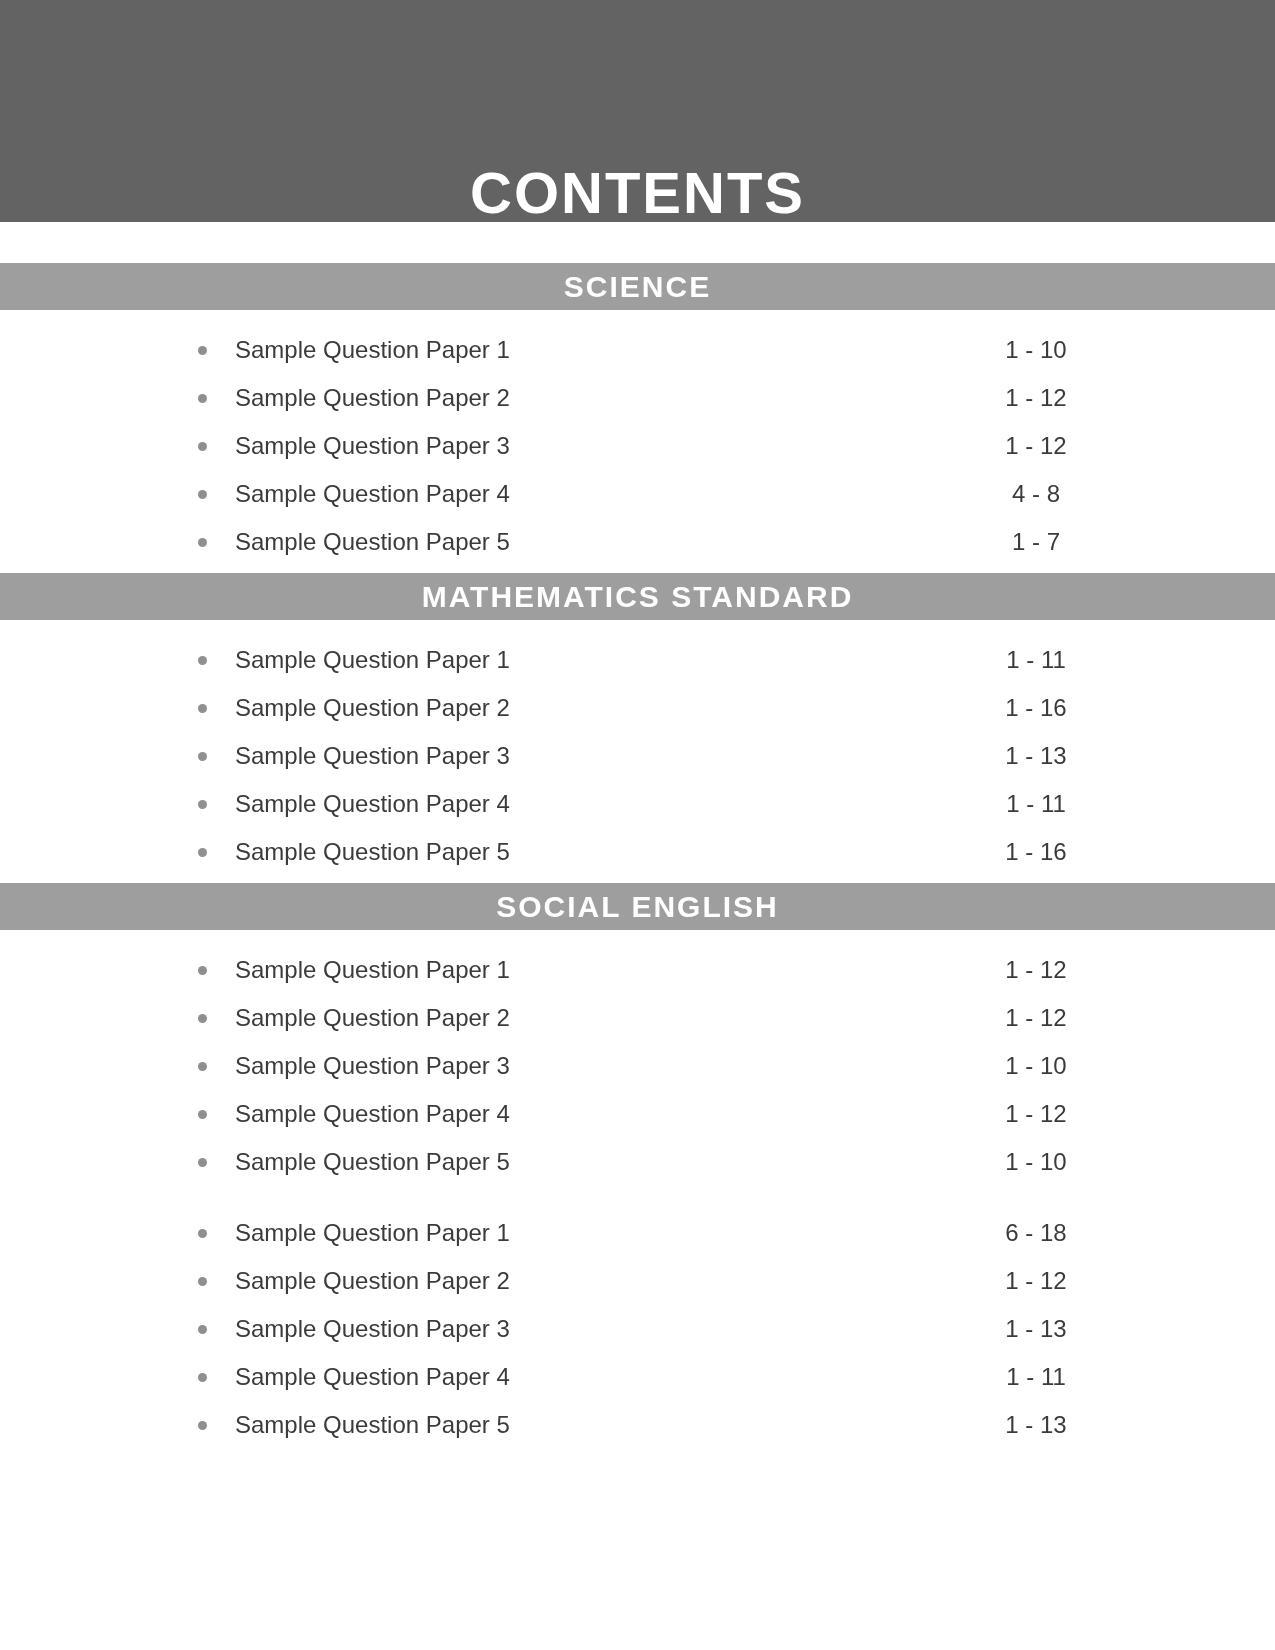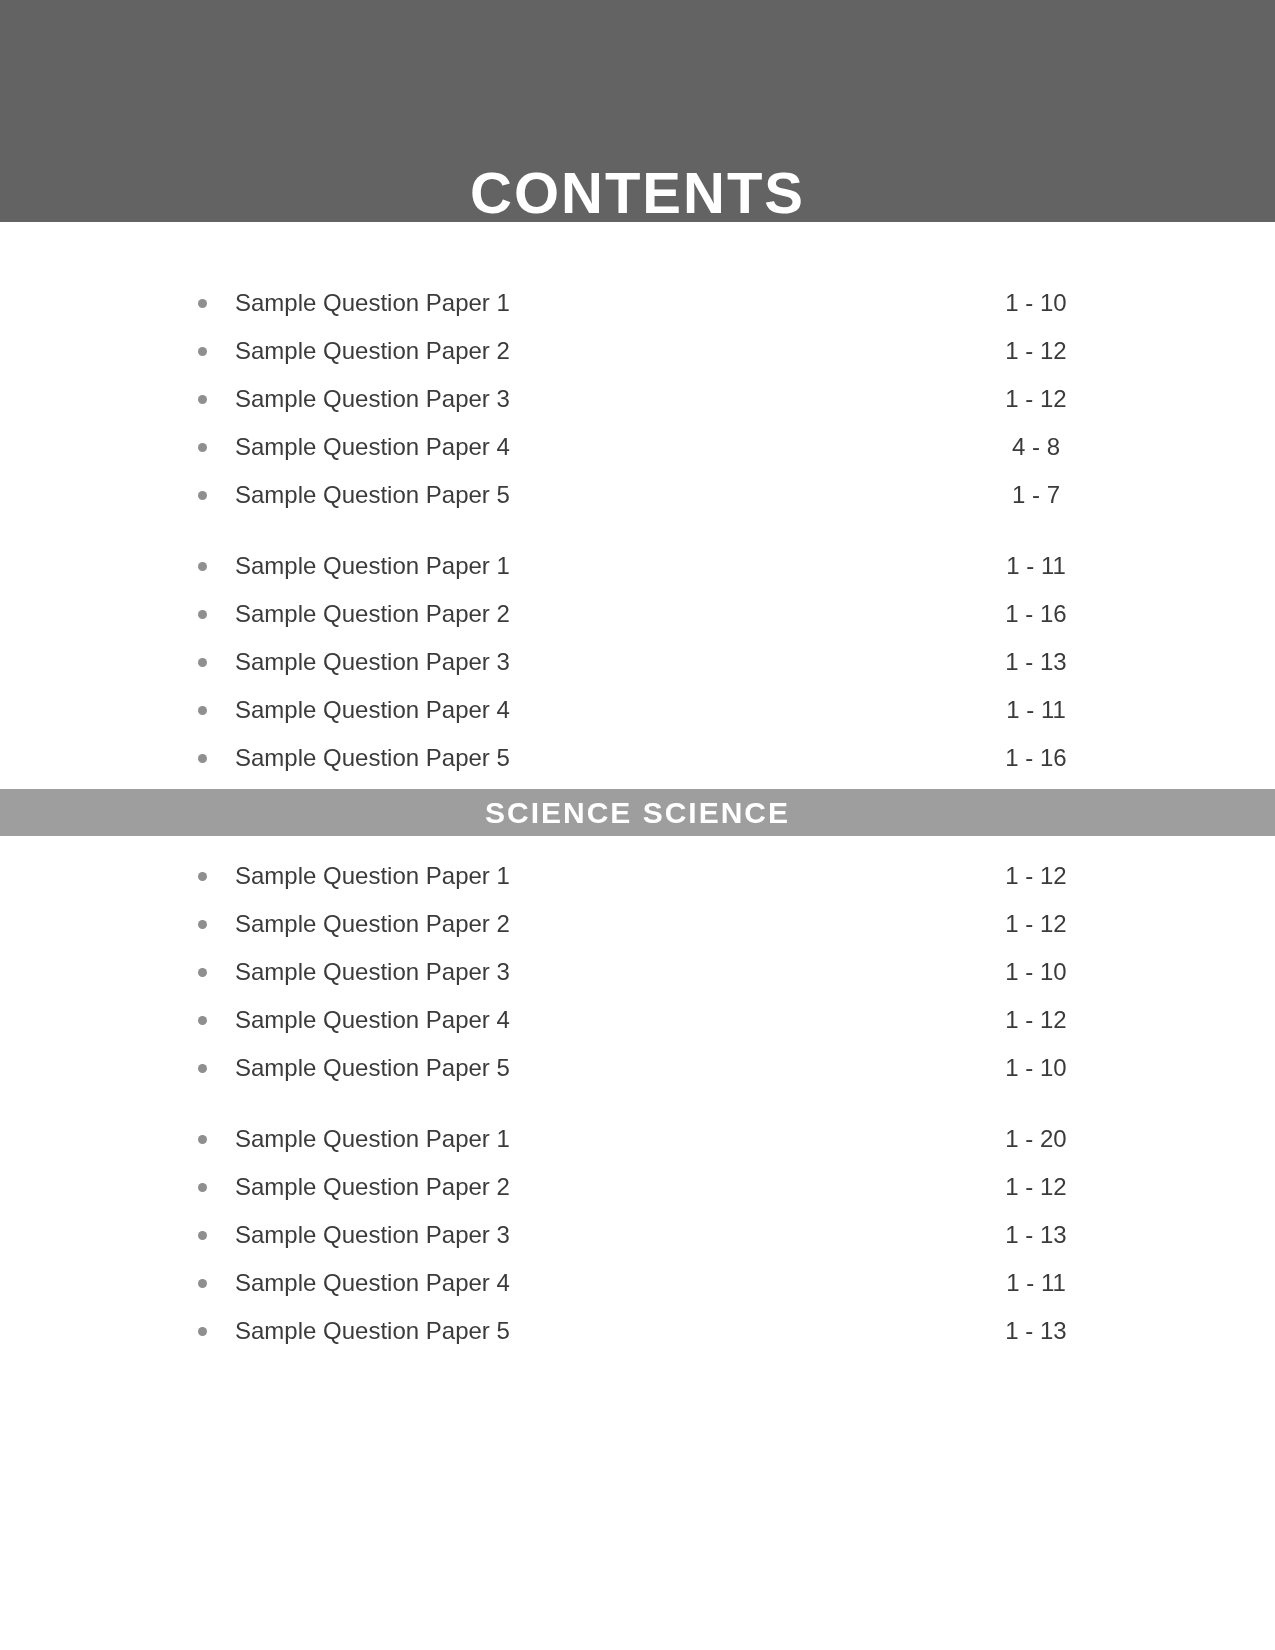--- a/index.html
+++ b/index.html
@@ -93,20 +93,23 @@
 </style>
 </head>
 <body>
 
 <div class="page">
   <header class="header">
     <h1 class="page-title">CONTENTS</h1>
   </header>
   <main class="toc">
   <section class="section">
+    <div class="banner">
+      <span class="banner-title">SCIENCE</span>
+    </div>
     <ul class="items">
   <li class="row">
     <span class="bullet"></span>
     <span class="label">Sample Question Paper 1</span>
     <span class="pages">1 - 10</span>
   </li>
 
   <li class="row">
     <span class="bullet"></span>
     <span class="label">Sample Question Paper 2</span>
@@ -127,20 +130,23 @@
 
   <li class="row">
     <span class="bullet"></span>
     <span class="label">Sample Question Paper 5</span>
     <span class="pages">1 - 7</span>
   </li>
 </ul>
   </section>
 
   <section class="section">
+    <div class="banner">
+      <span class="banner-title">MATHEMATICS STANDARD</span>
+    </div>
     <ul class="items">
   <li class="row">
     <span class="bullet"></span>
     <span class="label">Sample Question Paper 1</span>
     <span class="pages">1 - 11</span>
   </li>
 
   <li class="row">
     <span class="bullet"></span>
     <span class="label">Sample Question Paper 2</span>
@@ -162,21 +168,21 @@
   <li class="row">
     <span class="bullet"></span>
     <span class="label">Sample Question Paper 5</span>
     <span class="pages">1 - 16</span>
   </li>
 </ul>
   </section>
 
   <section class="section">
     <div class="banner">
-      <span class="banner-title">SCIENCE SCIENCE</span>
+      <span class="banner-title">SOCIAL ENGLISH</span>
     </div>
     <ul class="items">
   <li class="row">
     <span class="bullet"></span>
     <span class="label">Sample Question Paper 1</span>
     <span class="pages">1 - 12</span>
   </li>
 
   <li class="row">
     <span class="bullet"></span>
@@ -202,21 +208,21 @@
     <span class="pages">1 - 10</span>
   </li>
 </ul>
   </section>
 
   <section class="section">
     <ul class="items">
   <li class="row">
     <span class="bullet"></span>
     <span class="label">Sample Question Paper 1</span>
-    <span class="pages">1 - 20</span>
+    <span class="pages">6 - 18</span>
   </li>
 
   <li class="row">
     <span class="bullet"></span>
     <span class="label">Sample Question Paper 2</span>
     <span class="pages">1 - 12</span>
   </li>
 
   <li class="row">
     <span class="bullet"></span>

